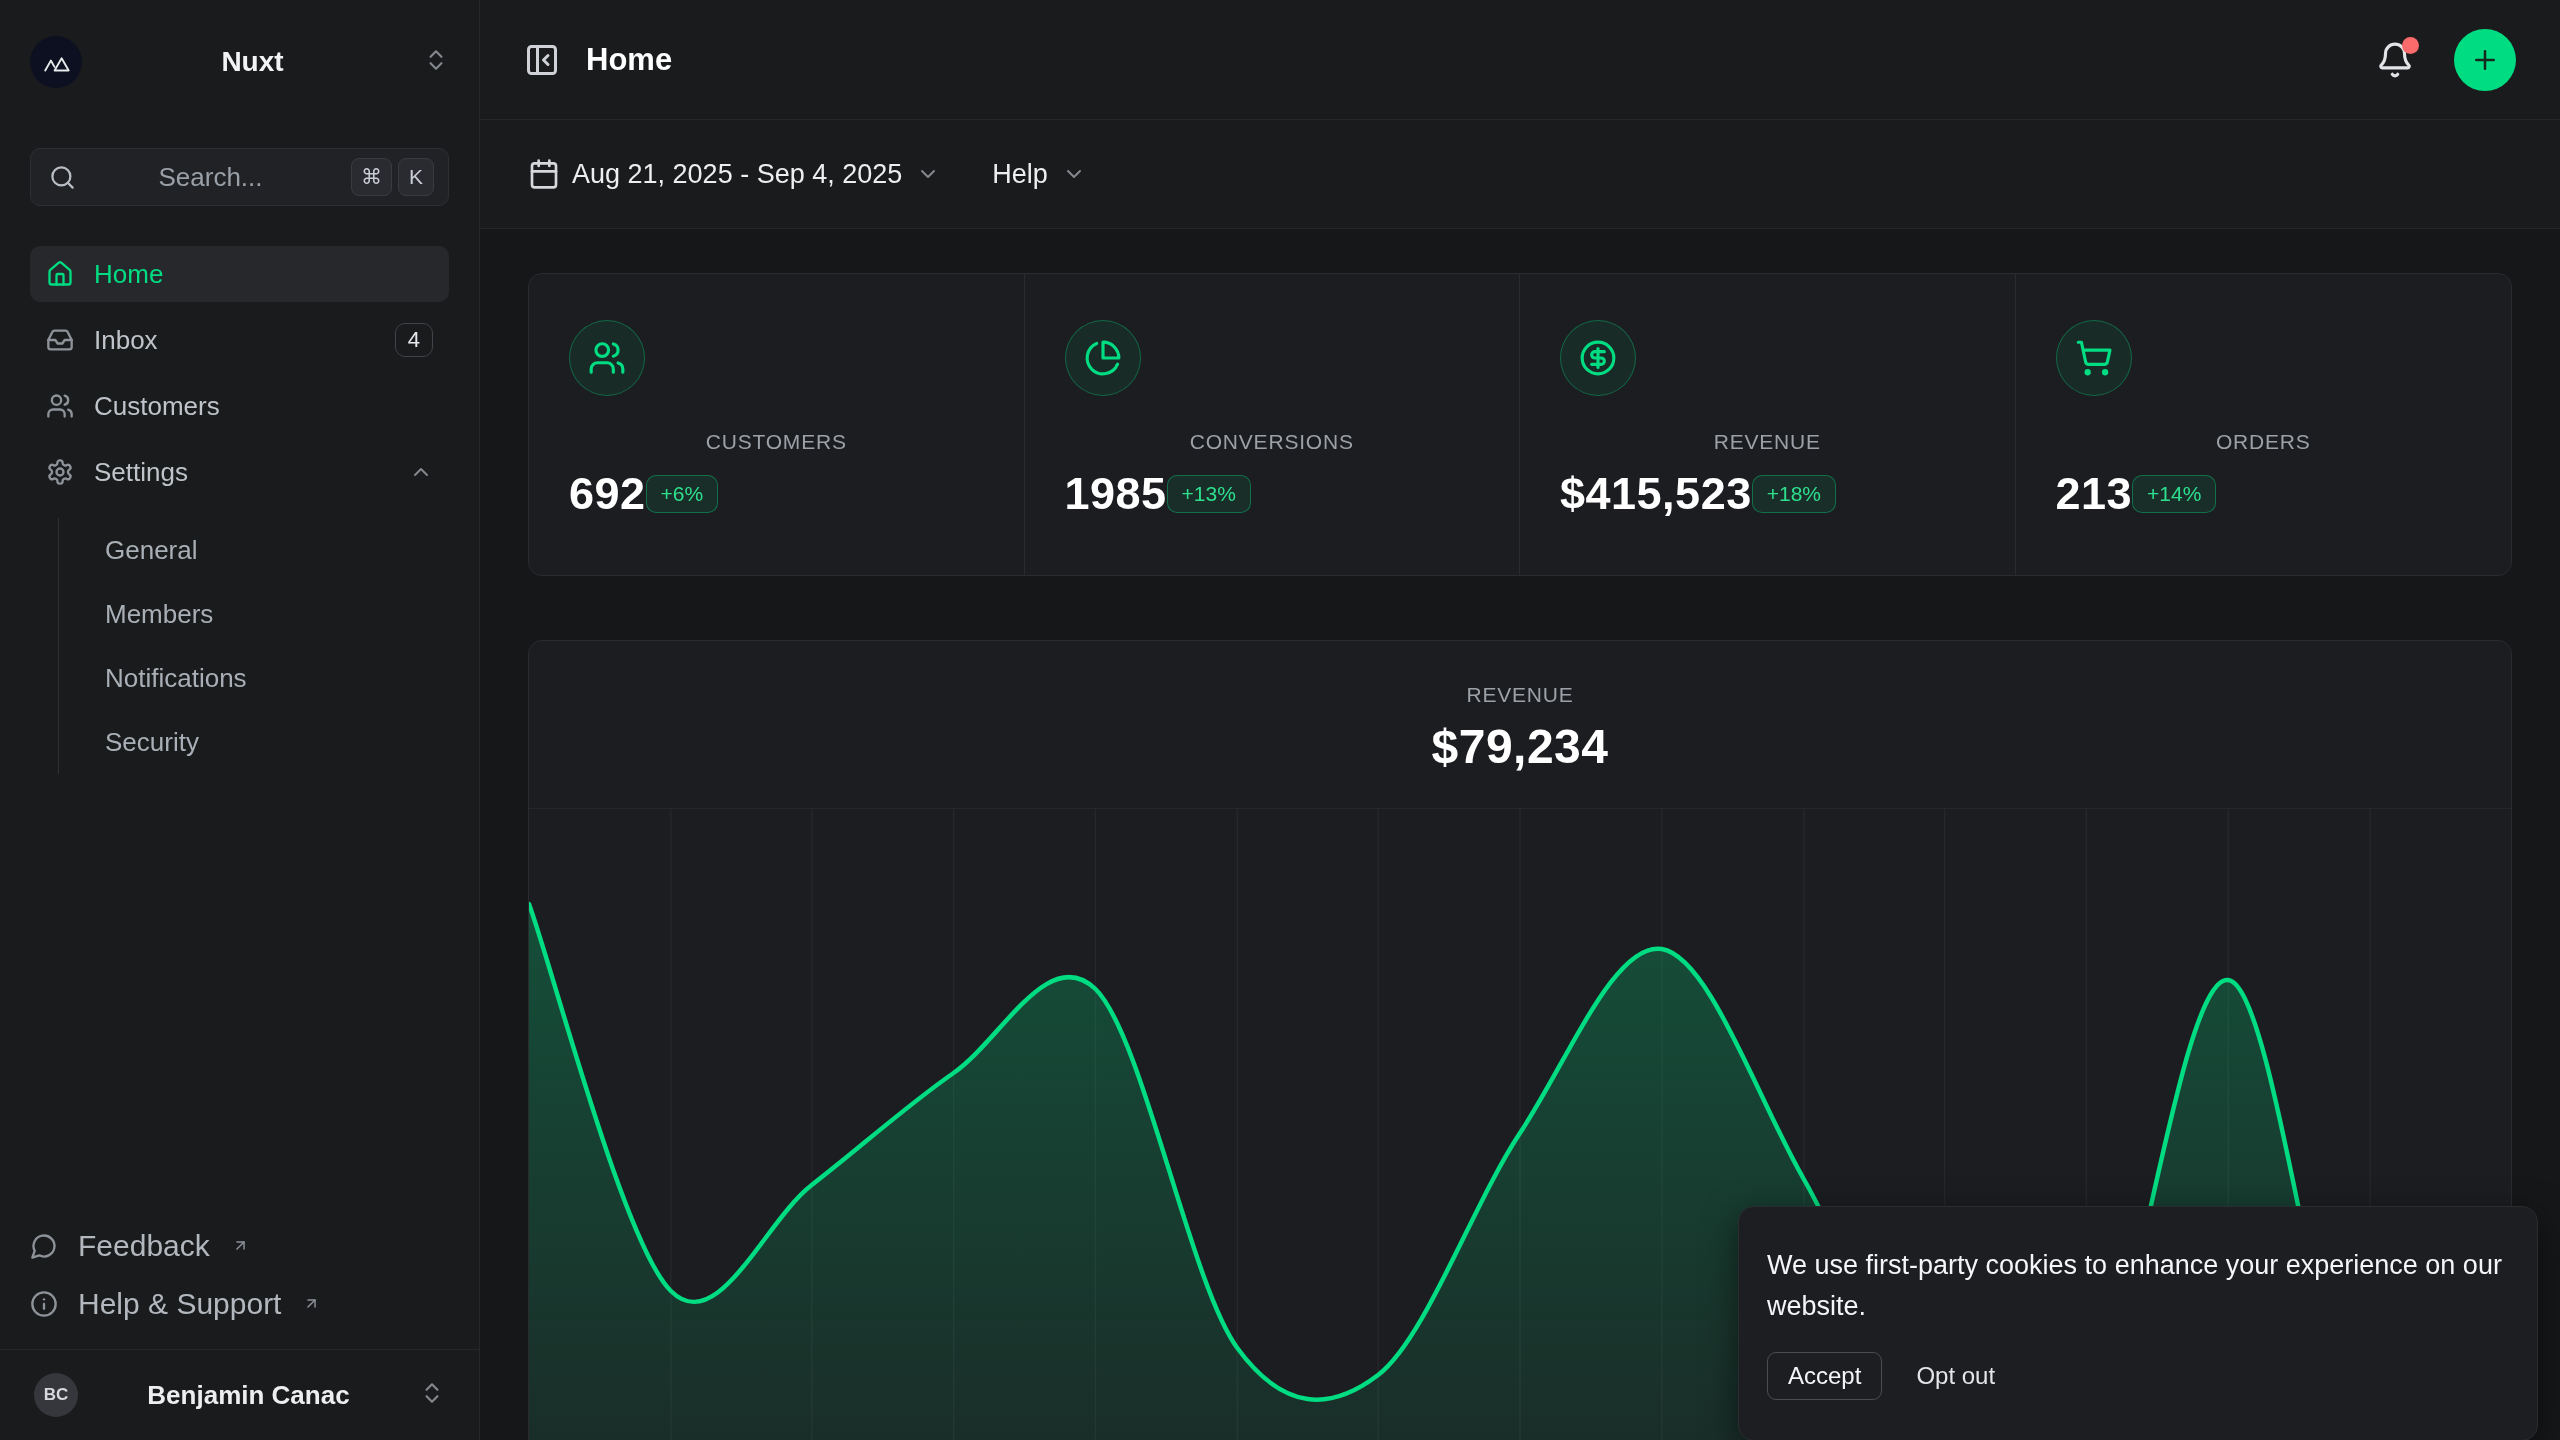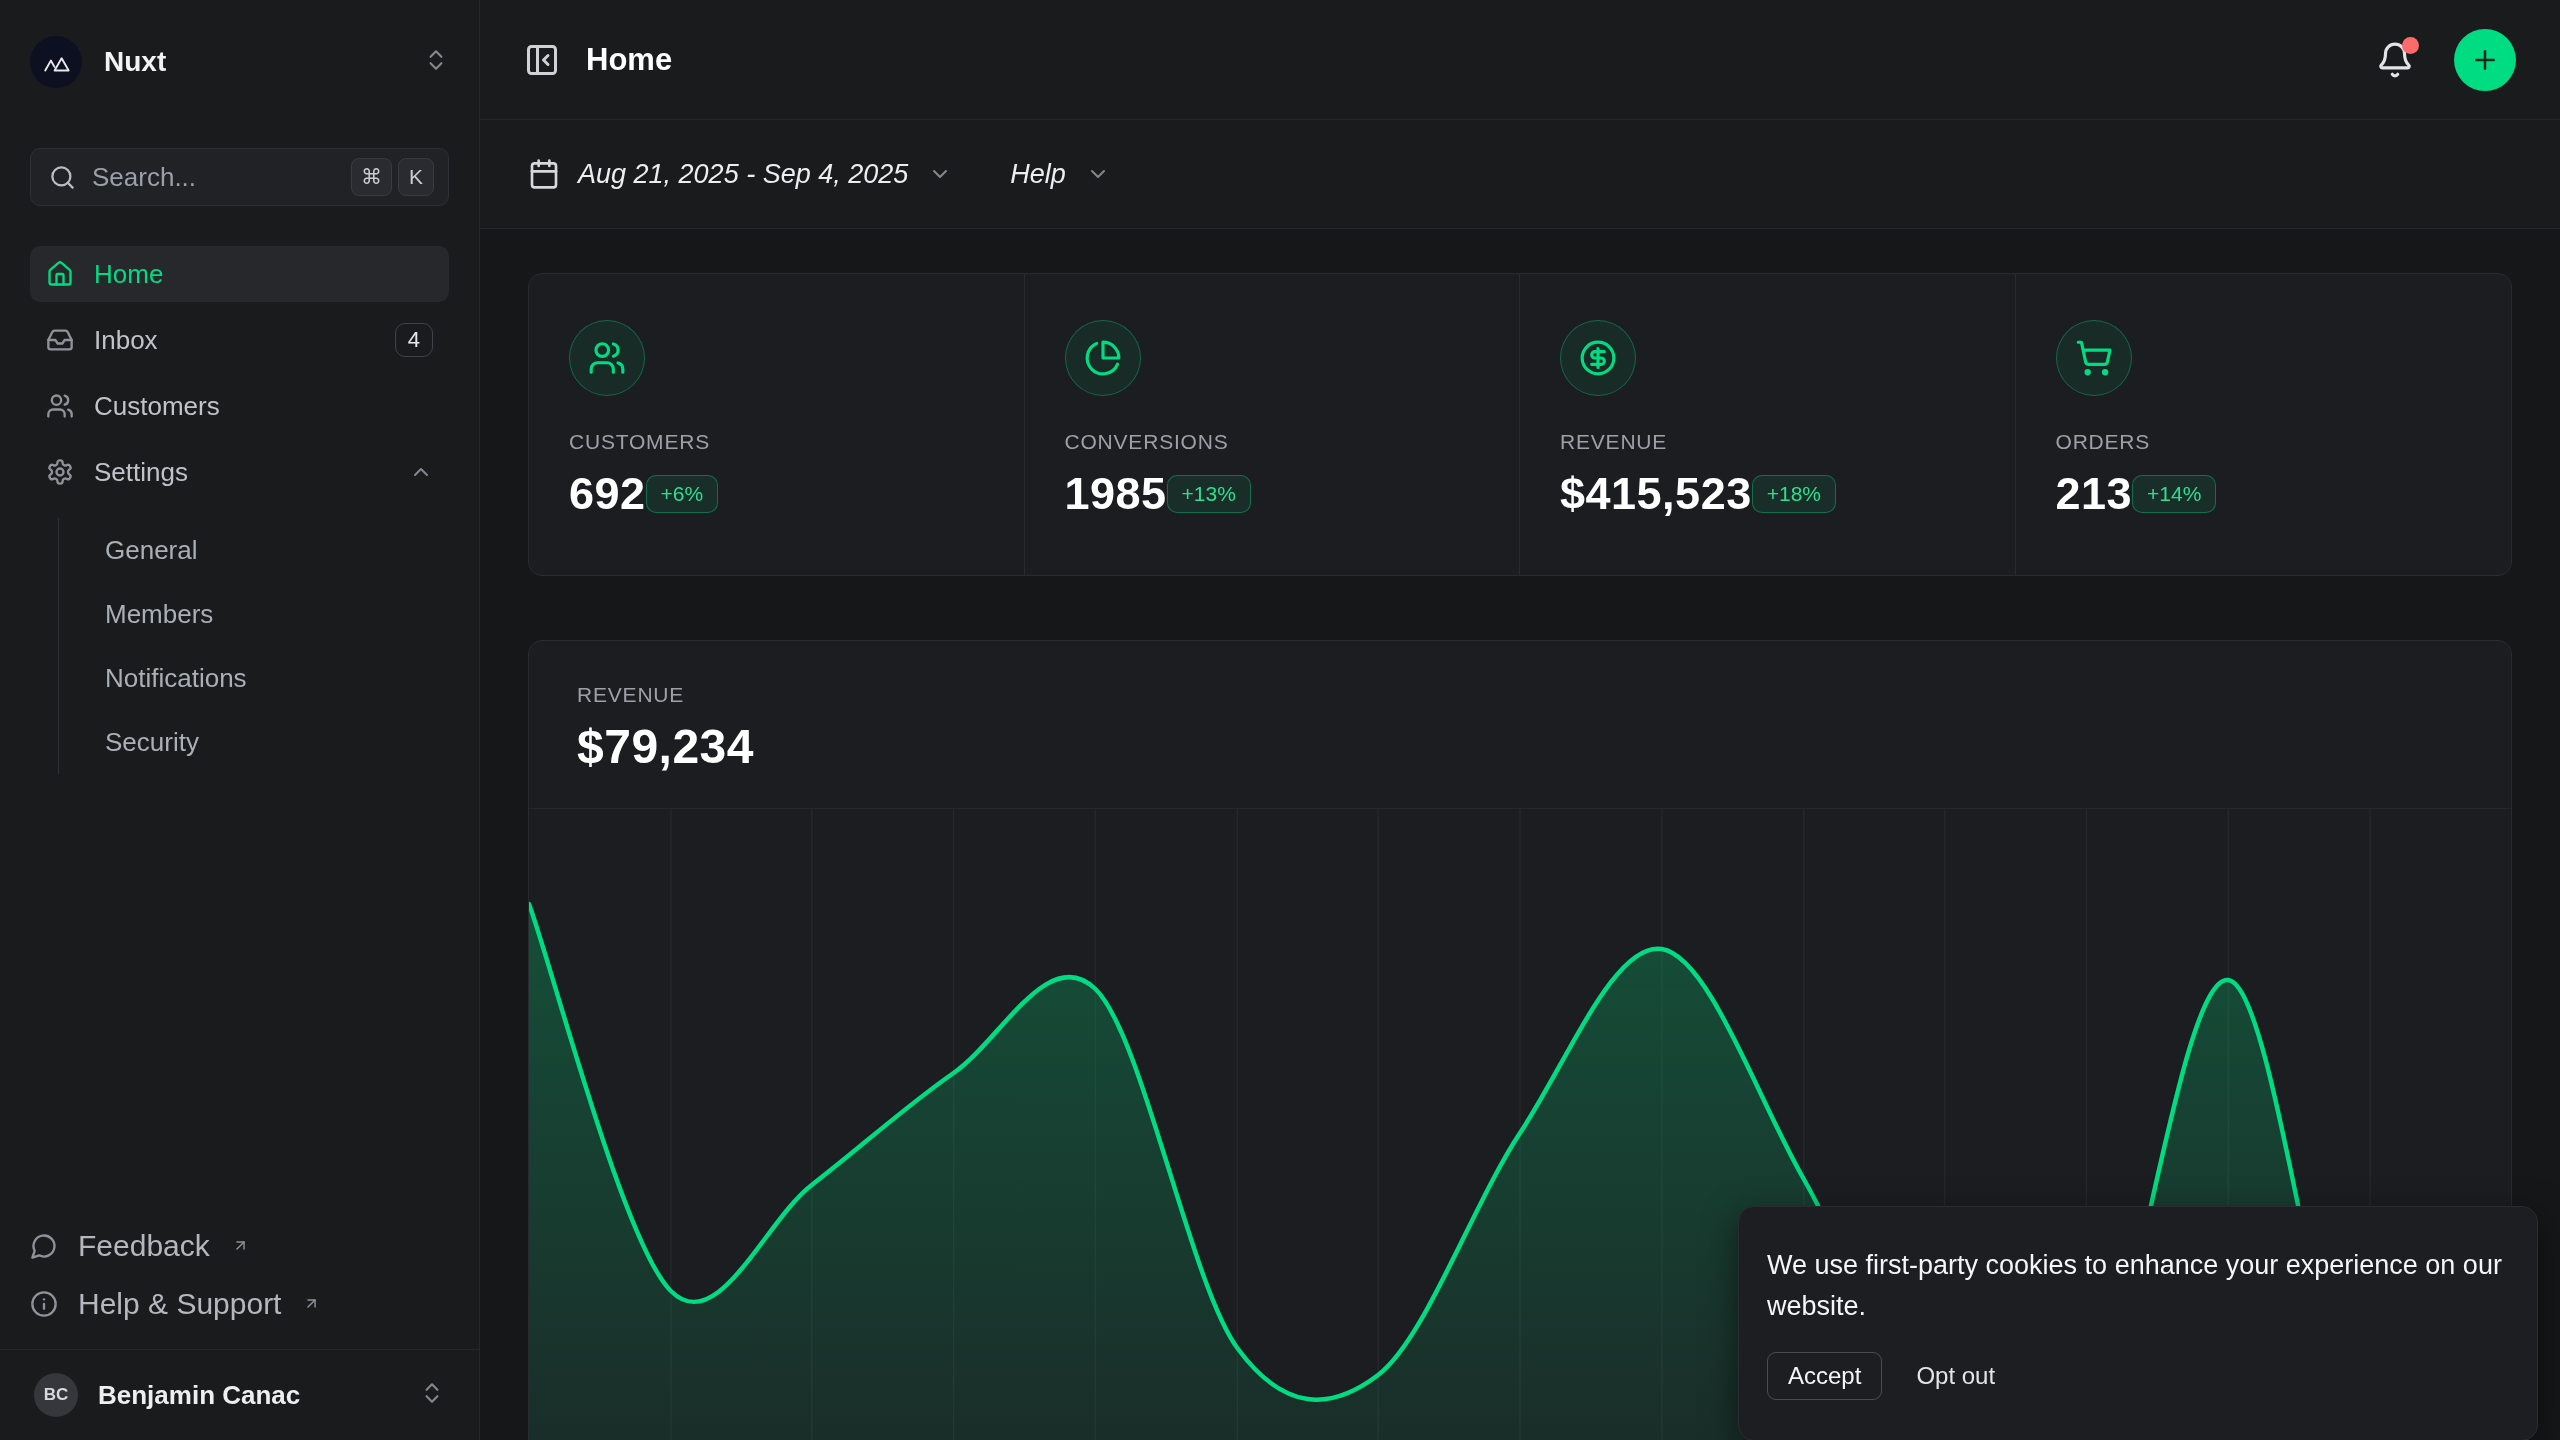--- a/index.html
+++ b/index.html
@@ -9,21 +9,21 @@
   :root{
     --accent:#00dc82;
     --chrome-bg:#1a1b1d;
     --content-bg:#161719;
     --card-bg:#1c1d20;
     --border:#2a2b2f;
     --border-soft:#26272a;
     --muted:#9ca1a8;
     --dim:#8e939a;
   }
-  .app { display:flex; width:2560px; height:1440px; }
+  .app { display:flex; width:2560px; height:1440px;text-align:center; }
 
   
   .sidebar { width:480px; min-width:480px; height:1440px; background:var(--chrome-bg);
     border-right:1px solid var(--border-soft); display:flex; flex-direction:column; padding:0 30px; }
   .logo-row { margin-top:34px; height:56px; display:flex; align-items:center; gap:22px; }
   .logo-badge { width:52px; height:52px; border-radius:50%; background:#0d1020;
     display:flex; align-items:center; justify-content:center; }
   .brand { font-size:28px; font-weight:600; color:#f2f3f5; flex:1; }
   .updown { color:#84878d; }
   .searchbox { margin-top:58px; height:58px; border-radius:10px; background:#212226;
@@ -65,21 +65,21 @@
   .topbar .left { display:flex; align-items:center; gap:26px; flex:1; }
   .panel-toggle { color:#cfd2d6; display:flex; cursor:pointer; }
   .page-title { font-size:31px; font-weight:700; color:#fff; }
   .topbar .right { display:flex; align-items:center; gap:40px; }
   .bell-wrap { position:relative; display:flex; cursor:pointer; color:#e2e4e7; }
   .bell-dot { position:absolute; top:-4px; right:-5px; width:17px; height:17px;
     border-radius:50%; background:#fb6b6b; }
   .add-btn { width:62px; height:62px; border-radius:50%; background:var(--accent);
     display:flex; align-items:center; justify-content:center; color:#142a1f; cursor:pointer; border:none; }
   .toolbar { height:109px; background:var(--chrome-bg); border-bottom:1px solid var(--border-soft);
-    display:flex; align-items:center; padding:0 48px; gap:18px;font-style:italic; }
+    display:flex; align-items:center; padding:0 48px; gap:12px; }
   .toolbar .cal { color:#d6d8db; display:flex; cursor:pointer; }
   .toolbar .range { font-size:27px; font-weight:500; color:#eceef0; cursor:pointer; }
   .toolbar .chev { margin-left:2px; }
   .toolbar .gran { margin-left:40px; font-size:27px; font-weight:500; color:#eceef0; cursor:pointer; }
 
   .content { flex:1; background:var(--content-bg); padding:44px 48px; overflow:hidden; }
 
   
   .stats-card { display:grid; grid-template-columns:repeat(4,1fr); background:var(--card-bg);
     border:1px solid var(--border); border-radius:14px; height:303px; overflow:hidden; }

